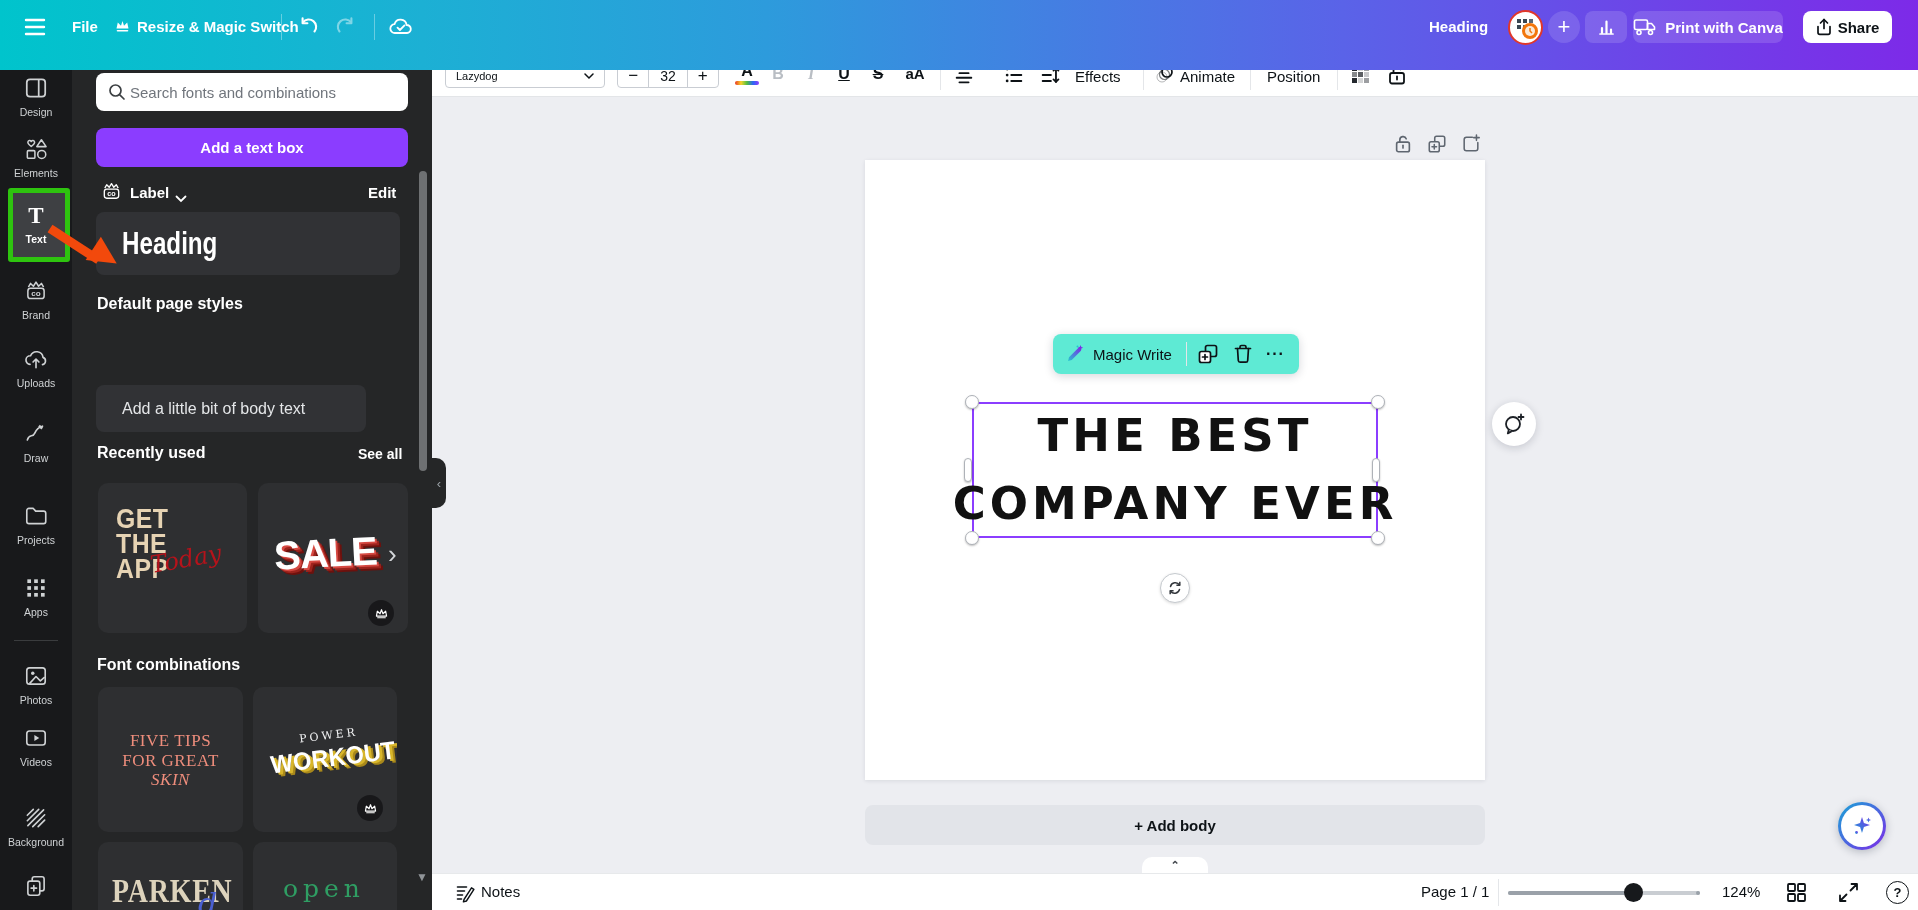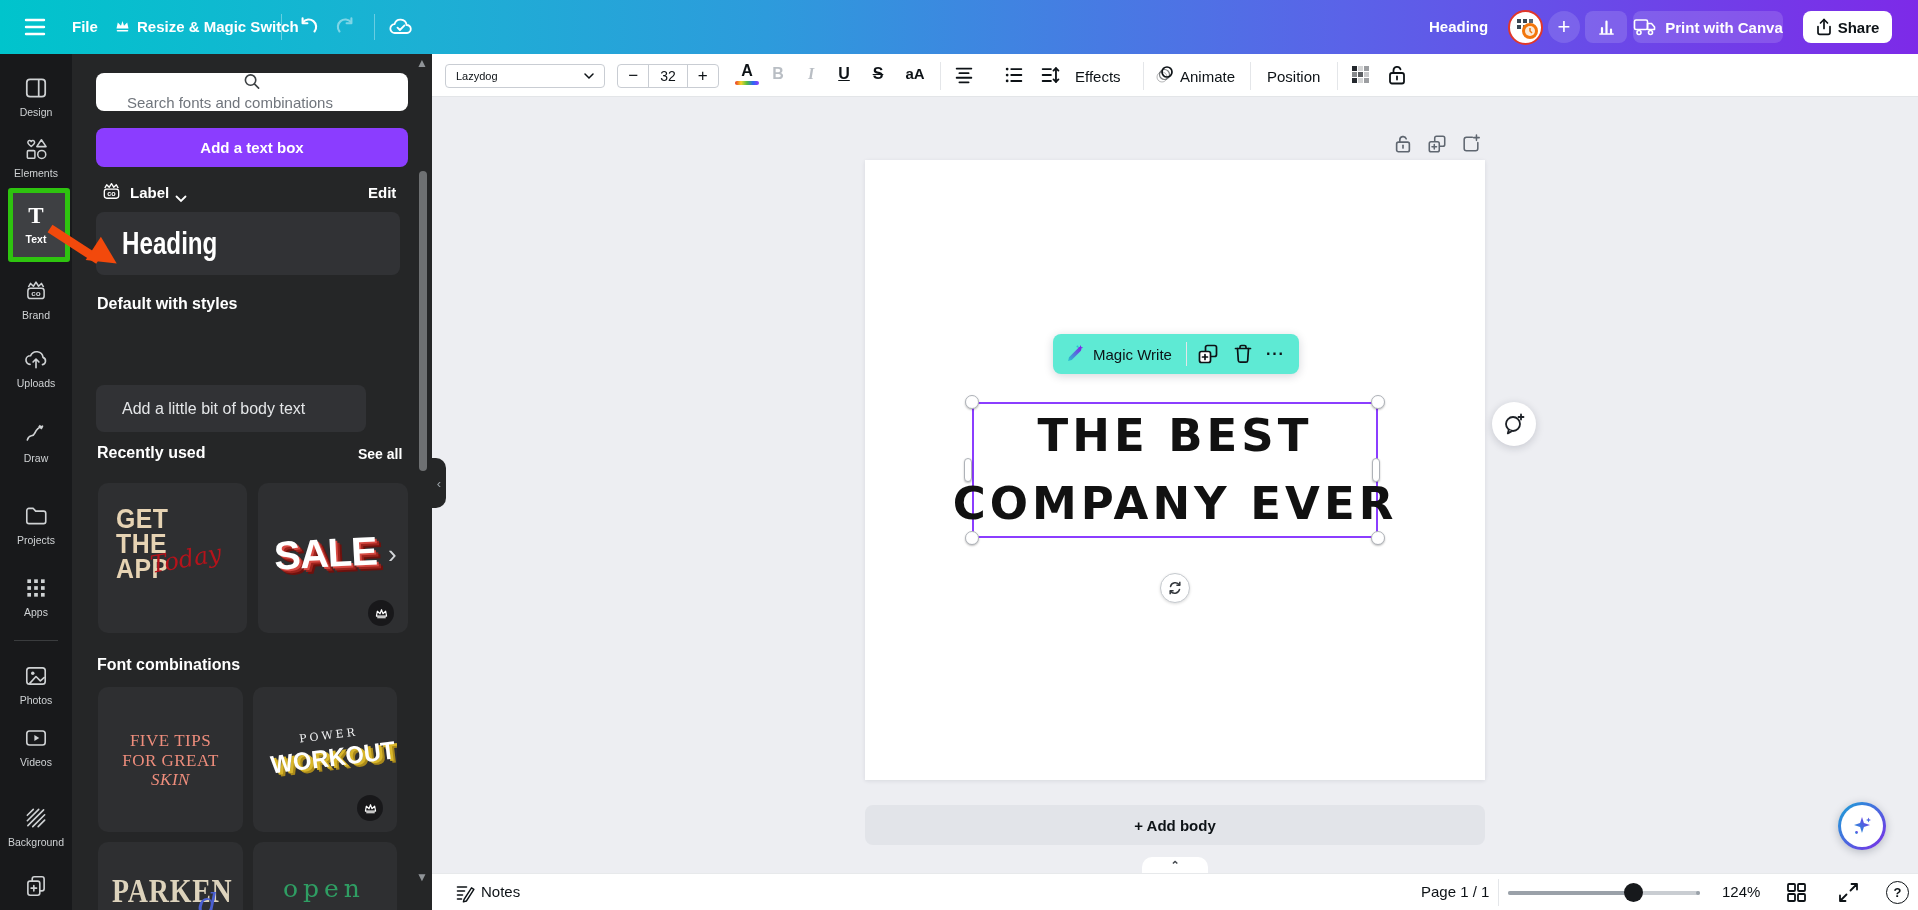--- a/index.html
+++ b/index.html
@@ -2,21 +2,21 @@
 <html><head>
 <meta charset="utf-8">
 <style>
   * { margin:0; padding:0; box-sizing:border-box; }
   html,body { width:1918px; height:910px; overflow:hidden; background:#edeef2;
               font-family:"Liberation Sans", sans-serif; }
   .abs { position:absolute; }
   #stage { position:relative; width:1918px; height:910px; }
 
   
-  #topbar { left:0; top:0; width:1918px; height:54px;
+  #topbar { left:0; top:0; width:1918px; height:70px;
     background:linear-gradient(90deg,#00c4cc 0%,#1cb0d4 22%,#2d9bdc 40%,#5a63e8 70%,#7d2ae8 100%);
     color:#fff; z-index:30; }
   .tb-txt { font-size:15px; font-weight:700; color:#fff; white-space:nowrap; }
   .tb-div { width:1px; height:26px; top:14px; background:rgba(255,255,255,.35); }
   .tb-tile { height:32px; top:11px; border-radius:8px; background:rgba(255,255,255,.14);
     display:flex; align-items:center; justify-content:center; gap:8px; }
   .icon-btn { display:flex; align-items:center; justify-content:center; }
 
   
   #siderail { left:0; top:54px; width:72px; height:856px; background:#18191b; z-index:20; }
@@ -31,21 +31,21 @@
   
   #arrow-shaft { left:50px; top:224px; width:58px; height:9px; background:#f2490c;
     transform:rotate(33deg); transform-origin:0 50%; z-index:60; }
   #arrow-head { left:91px; top:242px; width:0; height:0; border-left:28px solid #f2490c;
     border-top:14px solid transparent; border-bottom:14px solid transparent;
     transform:rotate(33deg); z-index:60; }
 
   
   #panel { left:72px; top:54px; width:360px; height:856px; background:#252627; z-index:10; overflow:hidden; }
   #search-box { left:24px; top:19px; width:312px; height:38px; background:#fff; border-radius:8px;
-    display:flex; align-items:center; gap:4px; padding:0 12px;flex-direction:column; }
+    display:flex; align-items:center; gap:4px; padding:0 12px; }
   #search-input { border:none; outline:none; width:250px; font-size:15px; color:#202124;
     font-family:"Liberation Sans", sans-serif; }
   #search-input::placeholder { color:#70757c; }
   #add-textbox-btn { left:24px; top:74px; width:312px; height:39px; background:#8b3dff; color:#fff;
     border:none; border-radius:8px; font-size:15px; font-weight:700; cursor:pointer;
     font-family:"Liberation Sans", sans-serif; }
   .panel-title { color:#fff; font-size:16px; font-weight:700; }
   .panel-link { color:#fff; font-size:14px; font-weight:700; cursor:pointer; }
   .style-card { background:#313235; border-radius:8px; color:#fff; display:flex; align-items:center;
     padding-left:26px; cursor:pointer; }
@@ -337,21 +337,21 @@
       <svg width="12" height="8" viewBox="0 0 12 8">
           <path d="M1.5 1.5L6 6l4.5-4.5" fill="none" stroke="#fff" stroke-width="1.8" stroke-linecap="round"></path>
         </svg>
     </div>
     <div class="abs panel-link" style="left:296px;top:130px;font-size:15px">Edit</div>
 
     <div class="abs style-card" style="left:24px;top:158px;width:304px;height:63px">
       <span style="font-weight:700;font-size:31px;transform:scaleX(.78);transform-origin:0 50%">Heading</span>
     </div>
 
-    <div class="abs panel-title" style="left:25px;top:241px">Default with styles</div>
+    <div class="abs panel-title" style="left:25px;top:241px">Default page styles</div>
     <div class="abs style-card" style="left:24px;top:331px;width:270px;height:47px">
       <span style="font-size:16px;color:#e4e6e8">Add a little bit of body text</span>
     </div>
 
     <div class="abs panel-title" style="left:25px;top:390px">Recently used</div>
     <div class="abs panel-link" style="left:286px;top:392px">See all</div>
 
     <div class="abs thumb" style="left:26px;top:429px;width:149px;height:150px">
       <div class="abs art-gta" style="left:18px;top:24px">
         <div>GET</div>

